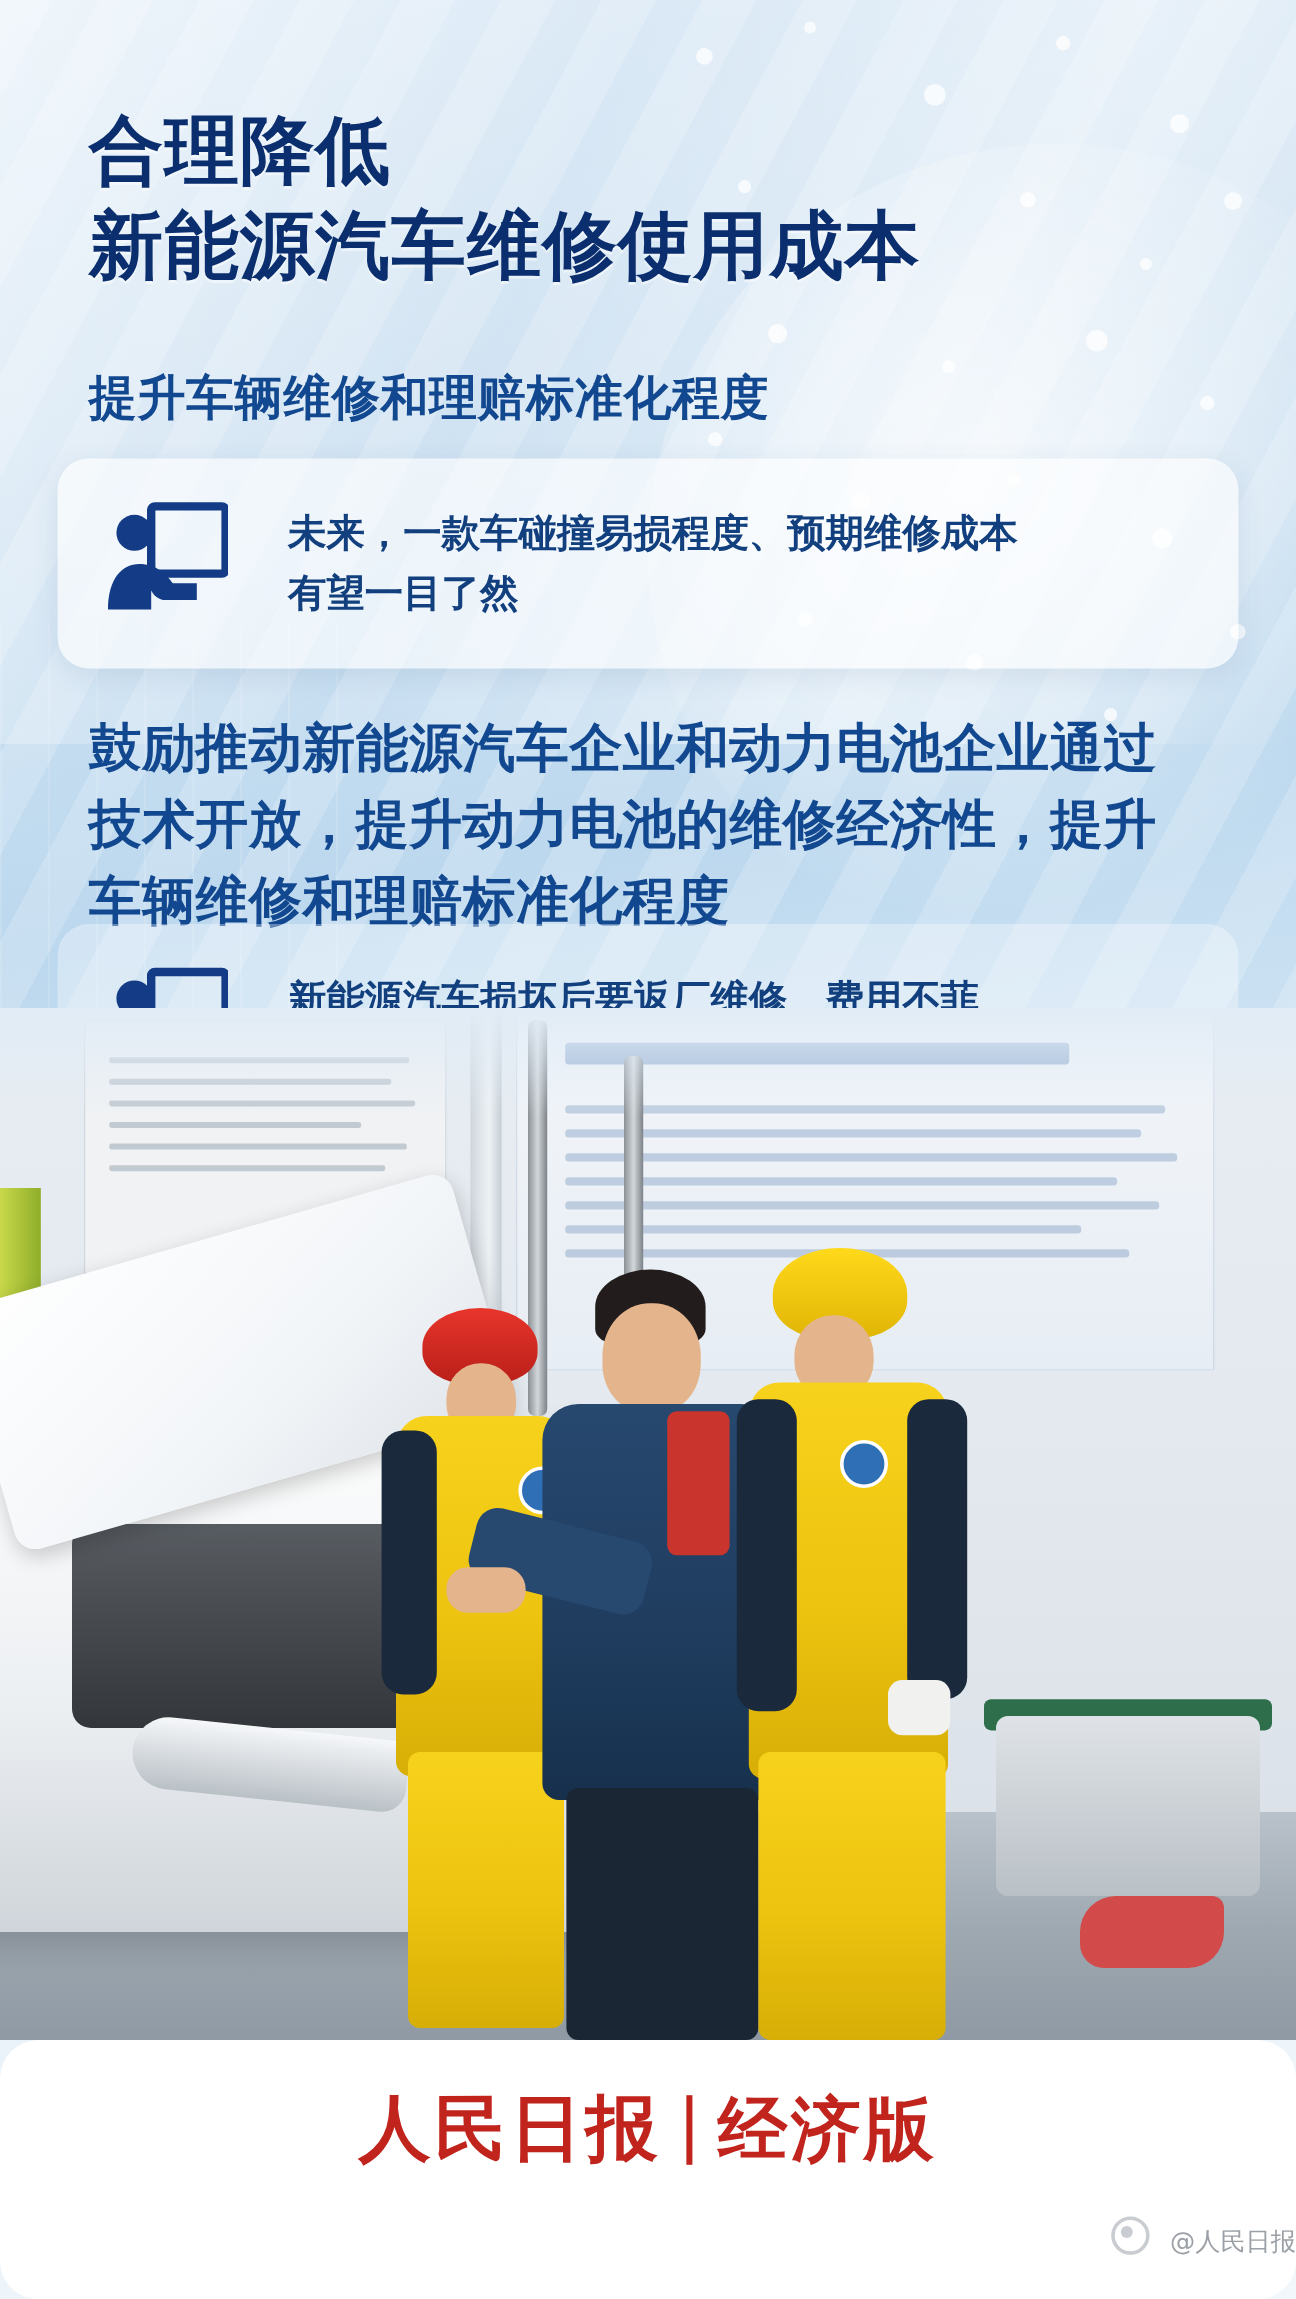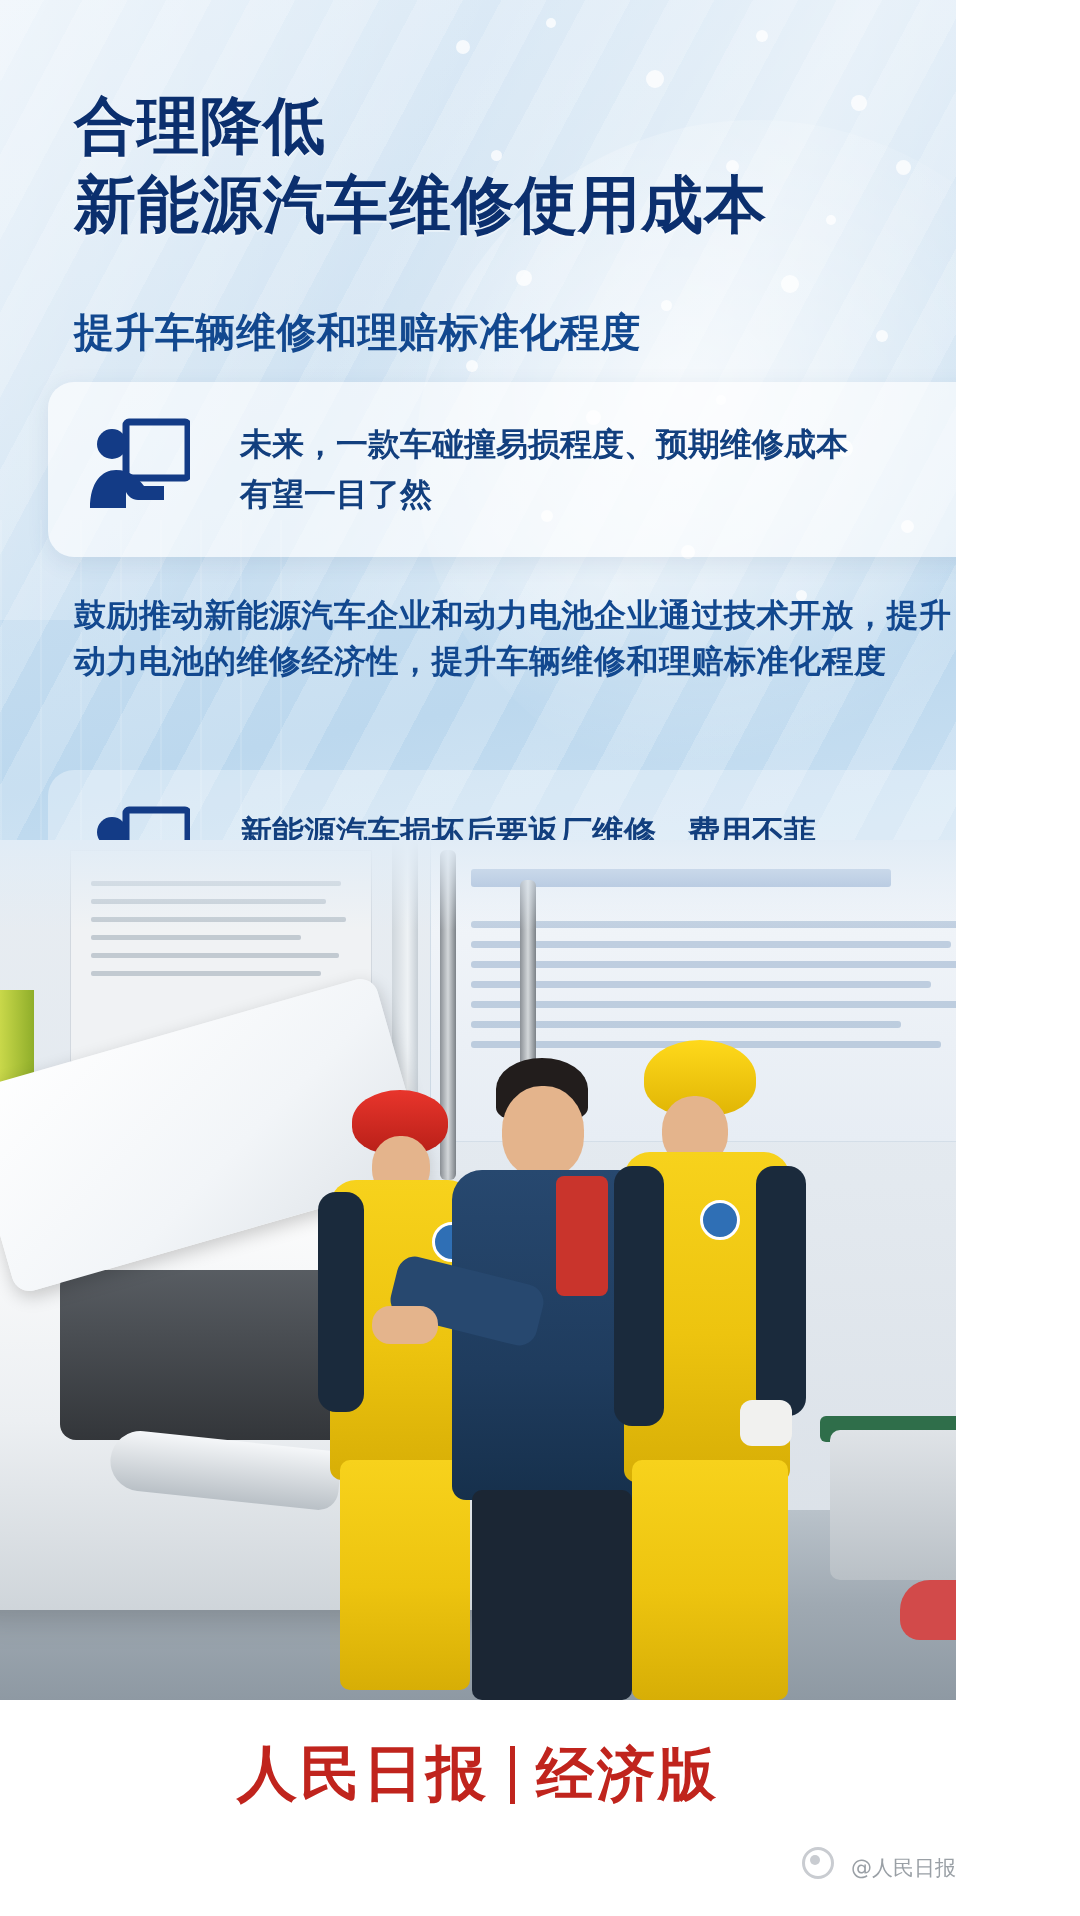--- a/index.html
+++ b/index.html
@@ -5,25 +5,24 @@
   html, body {
     margin: 0;
     padding: 0;
     background: #ffffff;
   }
   body {
     font-family: "DejaVu Sans", "Liberation Sans", sans-serif;
   }
   .poster {
     position: relative;
-    width: 908px;
+    width: 1080px;
     height: 1916px;
     overflow: hidden;
     background: linear-gradient(170deg, #dceaf6 0%, #cfe2f2 18%, #bcd8ee 38%, #d3e6f5 55%, #e4f0f8 70%, #f1f7fb 100%);
-    padding-left: 48px;
   }
 
   
   .bg-layer {
     position: absolute;
     inset: 0;
     overflow: hidden;
   }
   .bg-diag {
     position: absolute;
@@ -131,21 +130,21 @@
   }
 
   
   .sub-2 {
     position: absolute;
     left: 74px;
     top: 592px;
     width: 900px;
     color: #12488f;
     font-weight: 700;
-    font-size: 32px;
+    font-size: 44px;
     line-height: 1.45;
     letter-spacing: .5px;
   }
   .card-2 {
     top: 770px;
     background: rgba(255,255,255,0.34);
     box-shadow: none;
   }
 
   
@@ -303,20 +302,21 @@
     position: absolute; left: 0; right: 0; top: 0; height: 90px;
     background: linear-gradient(180deg, rgba(225,236,246,1), rgba(225,236,246,0));
   }
 
   
   .footer {
     position: absolute;
     left: 0; right: 0; bottom: 0;
     height: 216px;
     background: #ffffff;
+    border-radius: 32px;
   }
   .brand {
     position: absolute;
     left: 0; right: 0;
     top: 34px;
     text-align: center;
     white-space: nowrap;
   }
   .brand-main {
     display: inline-block;

